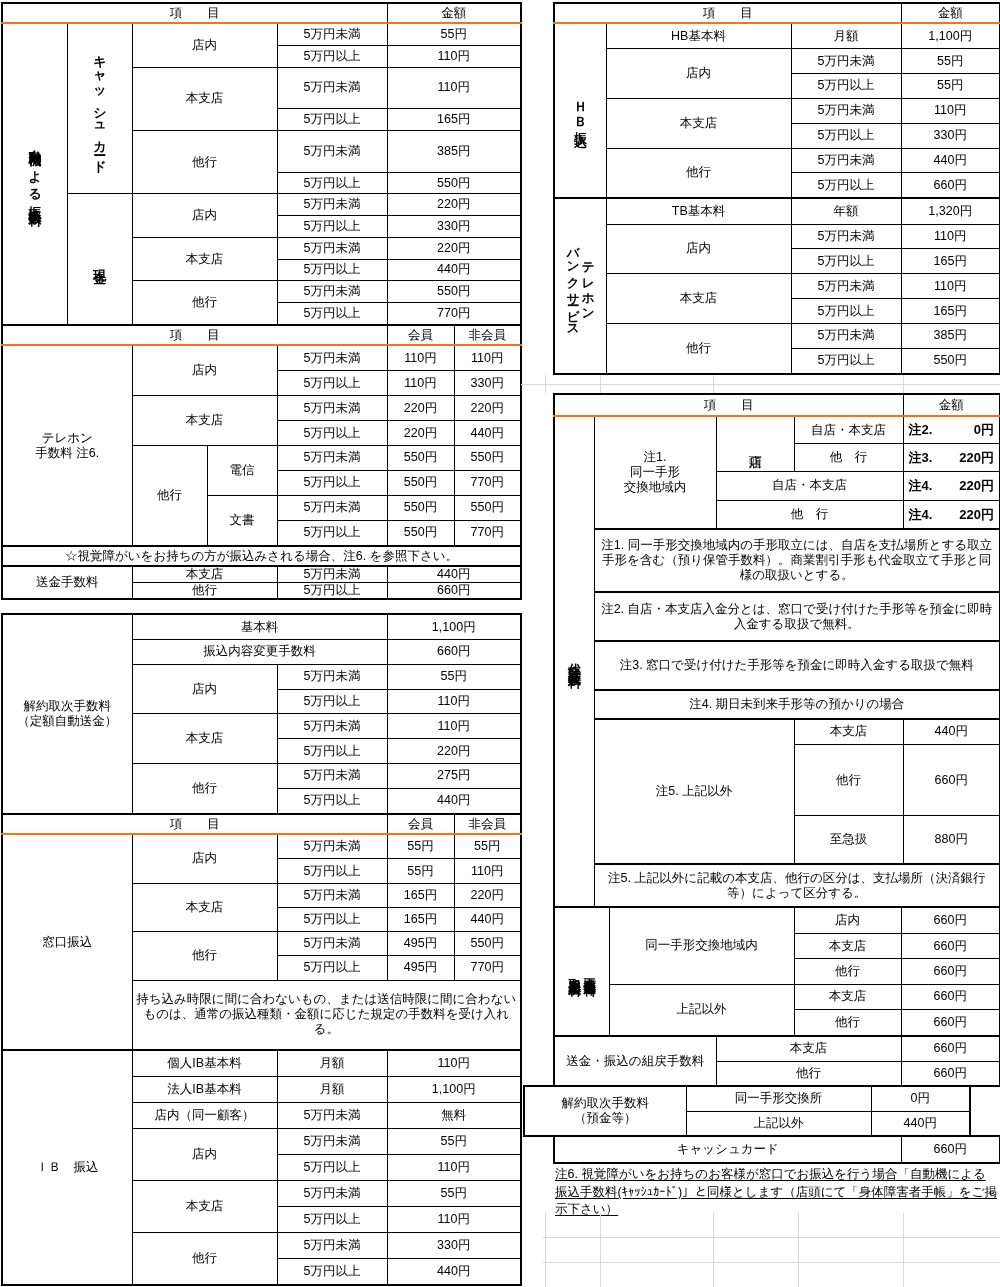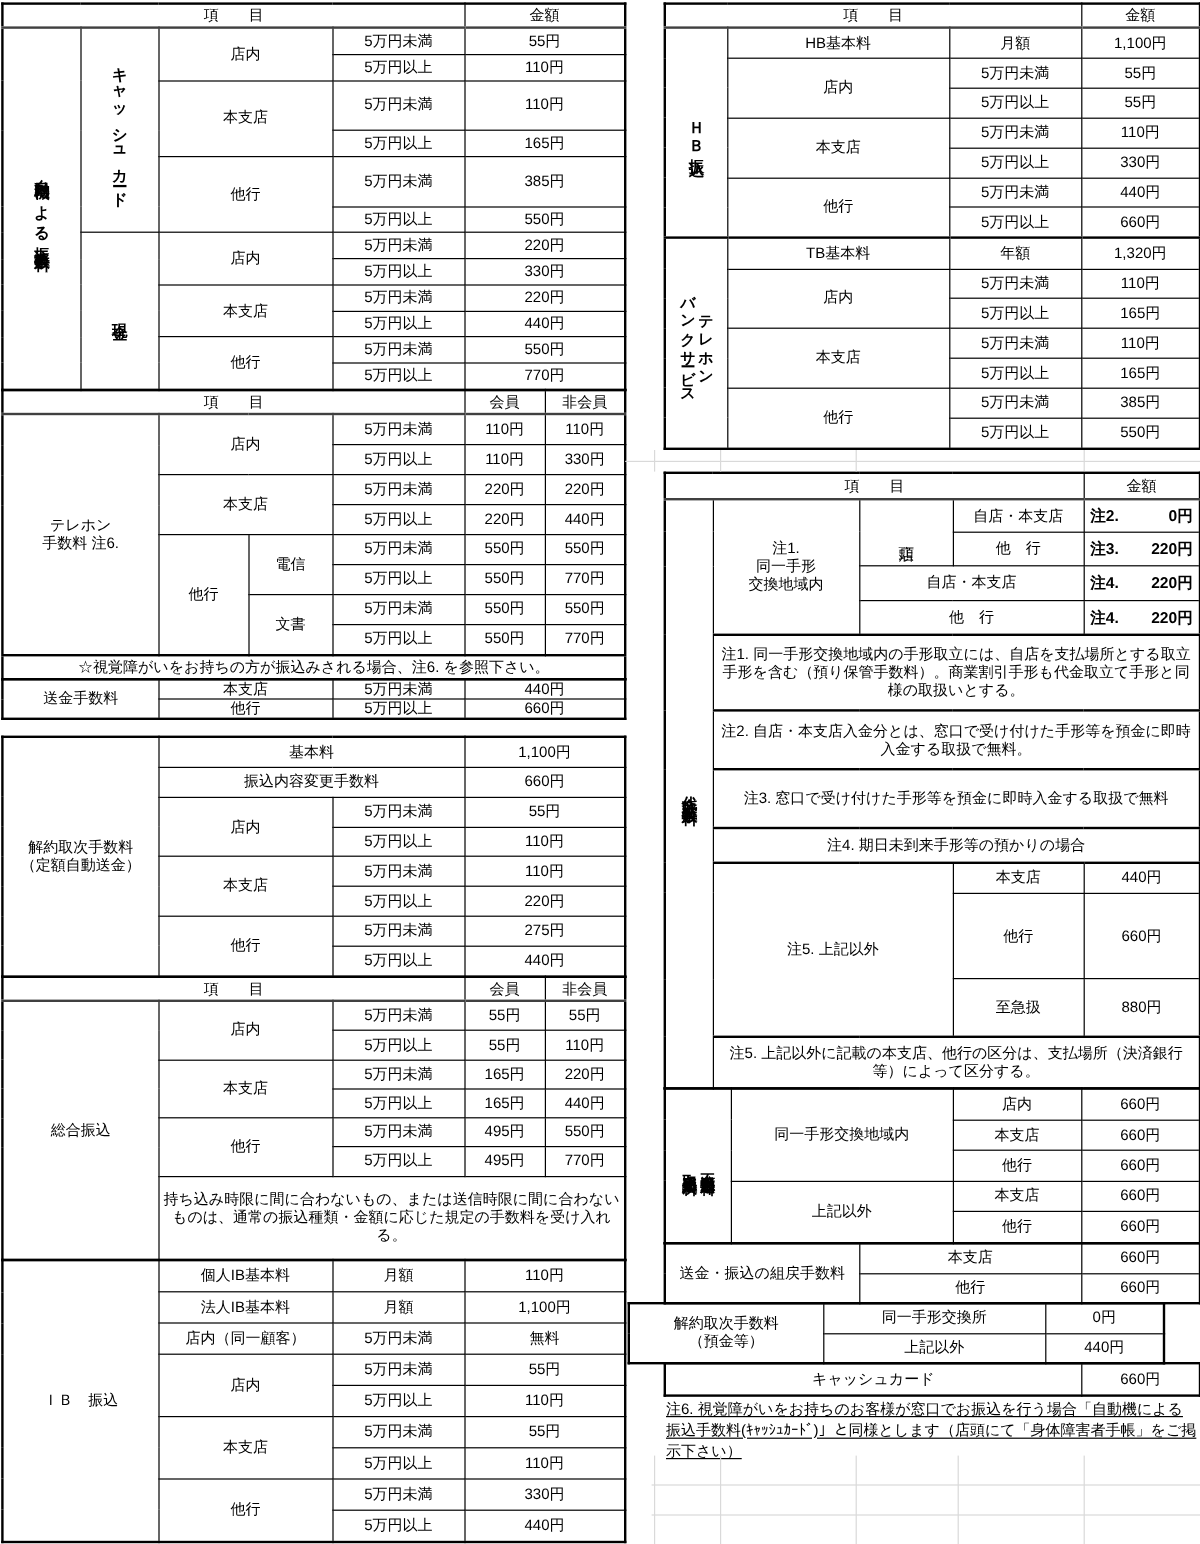--- a/index.html
+++ b/index.html
@@ -20,21 +20,21 @@
   table.tb td {
     border: 1px solid #000;
     font-size: 12.5px;
     text-align: center;
     vertical-align: middle;
     padding: 0 2px;
     overflow: hidden;
     line-height: 1.2;
     font-weight: normal;
   }
-  tr.hd td { border-bottom: 2px solid #404040; }
+  tr.hd td { border-bottom: 2px solid #f97316; }
   tr.sep td { border-top: 2px solid #000; }
   td.amt { text-align: right; padding-right: 5px; font-weight: bold; font-size: 13px; }
   td.lbl { font-weight: bold; }
   td.lft { text-align: left; padding-left: 5px; }
   td.note { text-align: left; padding: 2px 6px; line-height: 1.35; font-size: 12.3px; }
   .pre { white-space: pre-line; }
   .v {
     writing-mode: vertical-rl;
     text-orientation: upright;
     letter-spacing: 2px;
@@ -295,21 +295,21 @@
       <col style="width:67px">
       <col style="width:67px">
     </colgroup>
   <tbody>
       <tr class="hd" style="height:20px">
     <td colspan="3">項　　目</td>
     <td>会員</td>
     <td>非会員</td>
   </tr>
   <tr>
-    <td rowspan="7" class="lbl">総合振込</td>
+    <td rowspan="7" class="lbl">窓口振込</td>
     <td rowspan="2">店内</td>
     <td>5万円未満</td>
     <td class="amt">55円</td>
     <td class="amt">55円</td>
   </tr>
   <tr>
         <td>5万円以上</td>
         <td class="amt">55円</td>
         <td class="amt">110円</td>
       </tr>

